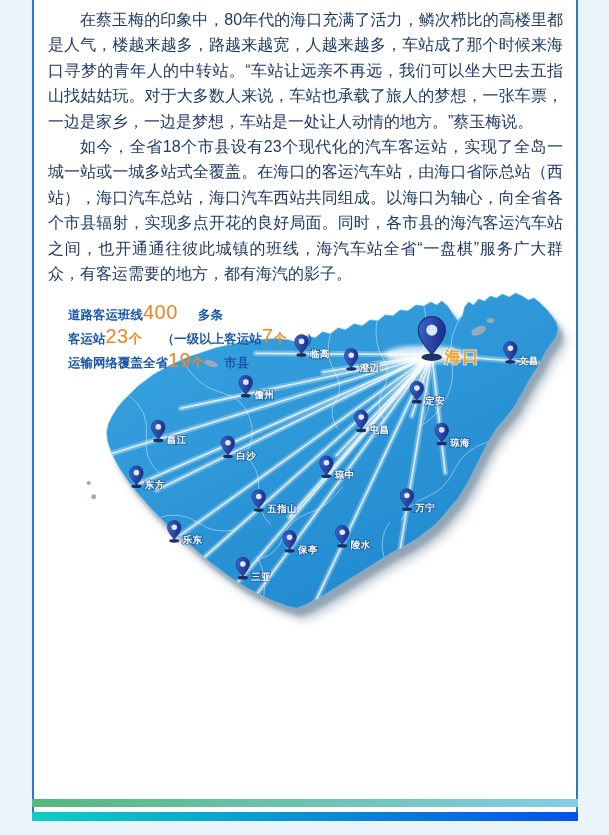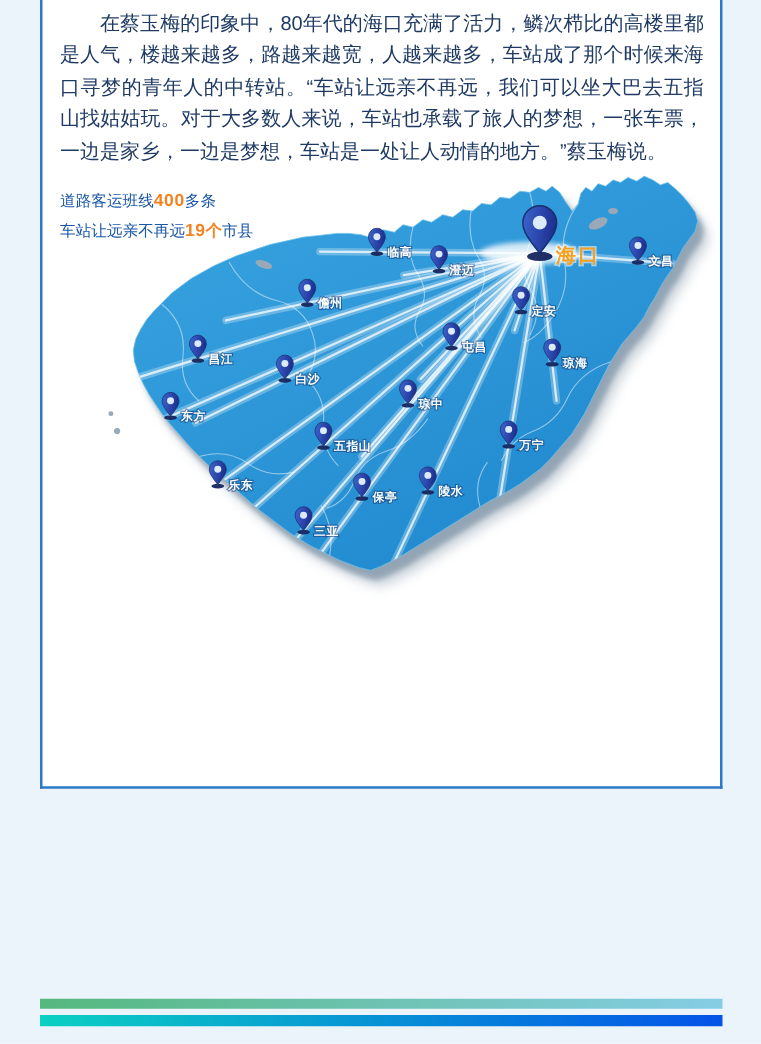--- a/index.html
+++ b/index.html
@@ -7,21 +7,21 @@
   body { background: var(--page-bg, #ecf4fb); }
   .page {
     position: relative;
     width: 609px; height: 835px;
     overflow: hidden;
     background: var(--page-bg, #ecf4fb);
   }
   .content {
     position: absolute;
     left: 32px; top: 0;
-    width: 546px; height: 631px;
+    width: 546px; height: 821px;
     background: var(--content-bg, #ffffff);
     border-left: 2px solid var(--border-color, #2d7ac4);
     border-right: 2px solid var(--border-color, #2d7ac4);
     border-bottom: 2px solid var(--border-color, #2d7ac4);
     overflow: hidden;
   }
   .text-block {
     padding: 7px 13px 0 14px;
     color: var(--text-color, #1f3a63);
     font-size: 16px;
@@ -36,25 +36,25 @@
   }
   .map-legend {
     position: absolute;
     left: 14px; top: 12px;
     z-index: 5;
     white-space: nowrap;
   }
   .legend-line { height: 24px; line-height: 24px; }
   .seg-normal {
     color: var(--legend-text, #1a57a8);
-    font-size: 12.5px; font-weight: normal;
+    font-size: 12.5px; font-weight: bold; margin-left: 20px;
   }
   .seg-num {
     color: var(--legend-num, #f5821f);
-    font-size: 14px; font-weight: bold;
+    font-size: 20px; font-weight: normal;
     letter-spacing: 0.5px;
   }
   .seg-unit {
     color: var(--legend-num, #f5821f);
     font-size: 13px; font-weight: bold;
   }
   .map-svg { display: block; }
   .footer-bar {
     position: absolute;
     left: 32px; width: 546px;
@@ -62,26 +62,28 @@
   .footer-bar1 { top: 799px; height: 8px; }
   .footer-bar2 { top: 812px; height: 9px; }
 </style>
 </head>
 <body>
 
 <div class="page">
   <div class="content">
     <div class="text-block">
       <p>在蔡玉梅的印象中，80年代的海口充满了活力，鳞次栉比的高楼里都是人气，楼越来越多，路越来越宽，人越来越多，车站成了那个时候来海口寻梦的青年人的中转站。“车站让远亲不再远，我们可以坐大巴去五指山找姑姑玩。对于大多数人来说，车站也承载了旅人的梦想，一张车票，一边是家乡，一边是梦想，车站是一处让人动情的地方。”蔡玉梅说。</p>
+      <p>如今，全省18个市县设有23个现代化的汽车客运站，实现了全岛一城一站或一城多站式全覆盖。在海口的客运汽车站，由海口省际总站（西站），海口汽车总站，海口汽车西站共同组成。以海口为轴心，向全省各个市县辐射，实现多点开花的良好局面。同时，各市县的海汽客运汽车站之间，也开通通往彼此城镇的班线，海汽车站全省“一盘棋”服务广大群众，有客运需要的地方，都有海汽的影子。</p>
     </div>
 
     <div class="map-area">
       <div class="map-legend" id="map-legend">
           <div class="legend-line"><span class="seg-normal">道路客运班线</span><span class="seg-num">400</span><span class="seg-normal">多条</span></div>
-          <div class="legend-line"><span class="seg-normal">车站让远亲不再远</span><span class="seg-num">19</span><span class="seg-unit">个</span><span class="seg-normal">市县</span></div>
+          <div class="legend-line"><span class="seg-normal">客运站</span><span class="seg-num">23</span><span class="seg-unit">个</span><span class="seg-normal">（一级以上客运站</span><span class="seg-num">7</span><span class="seg-unit">个</span><span class="seg-normal">）</span></div>
+          <div class="legend-line"><span class="seg-normal">运输网络覆盖全省</span><span class="seg-num">19</span><span class="seg-unit">个</span><span class="seg-normal">市县</span></div>
         </div>
       <svg id="hainan-map" class="map-svg" width="542" height="356" viewBox="0 0 545 358" preserveAspectRatio="none">
           <defs>
             <linearGradient id="islandGrad" x1="0" y1="0" x2="0.7" y2="1">
               <stop offset="0" stop-color="#3aa5e1"></stop>
               <stop offset="1" stop-color="#2089cf"></stop>
             </linearGradient>
             <linearGradient id="pinGrad" x1="0" y1="0" x2="1" y2="0.2">
               <stop offset="0" stop-color="#3d65cf"></stop>
               <stop offset="1" stop-color="#1e2f8f"></stop>

